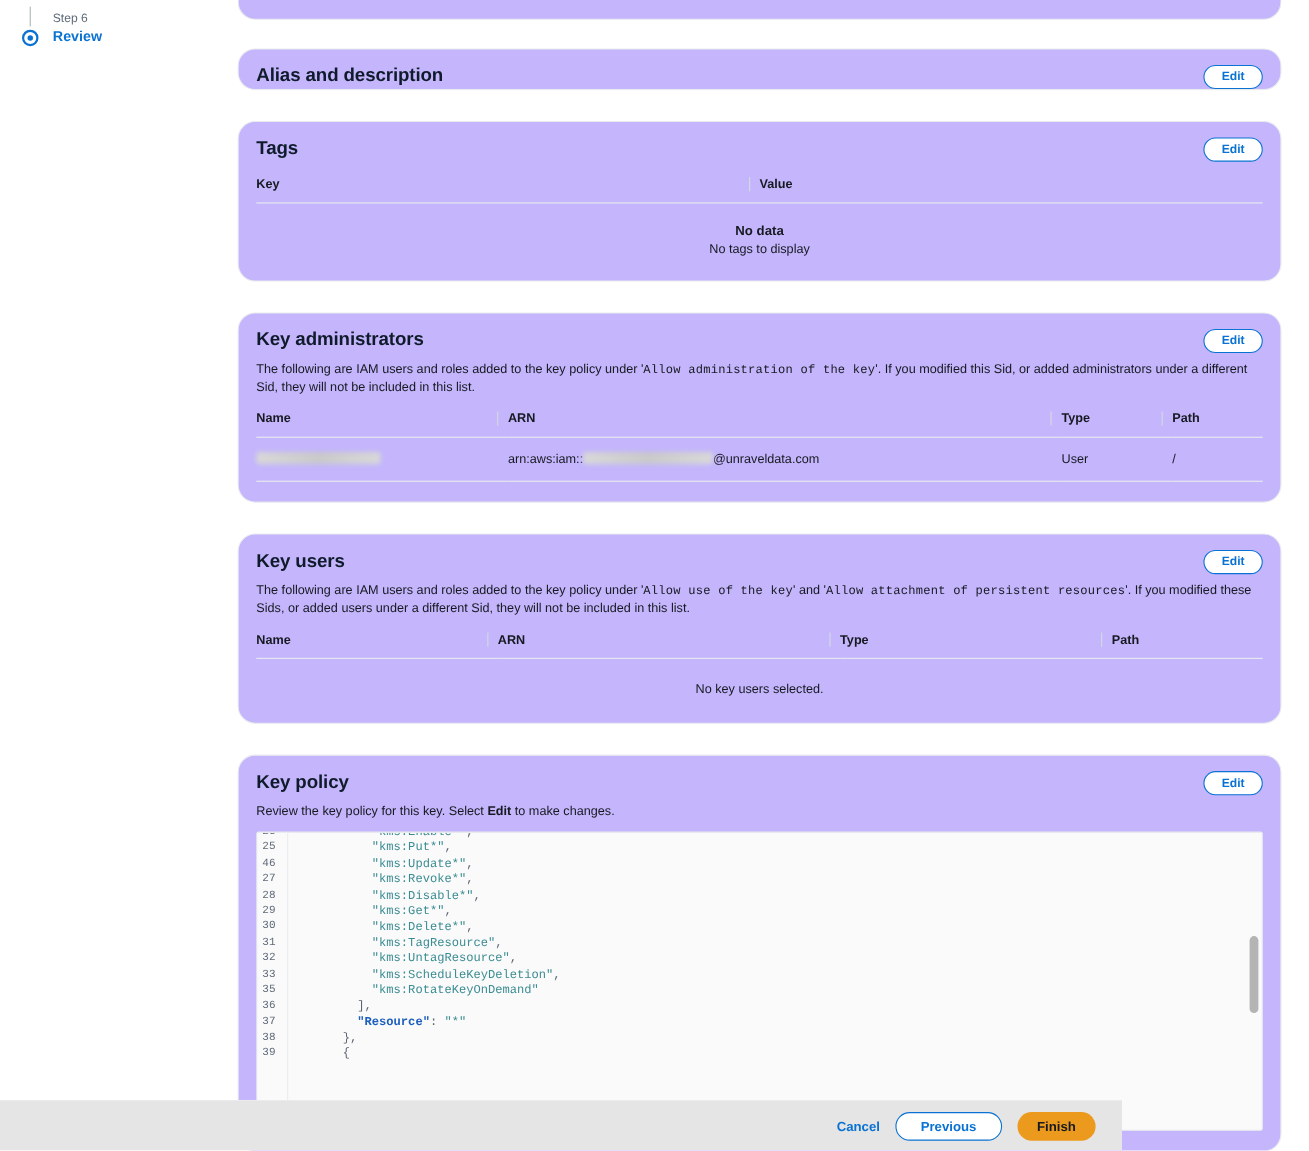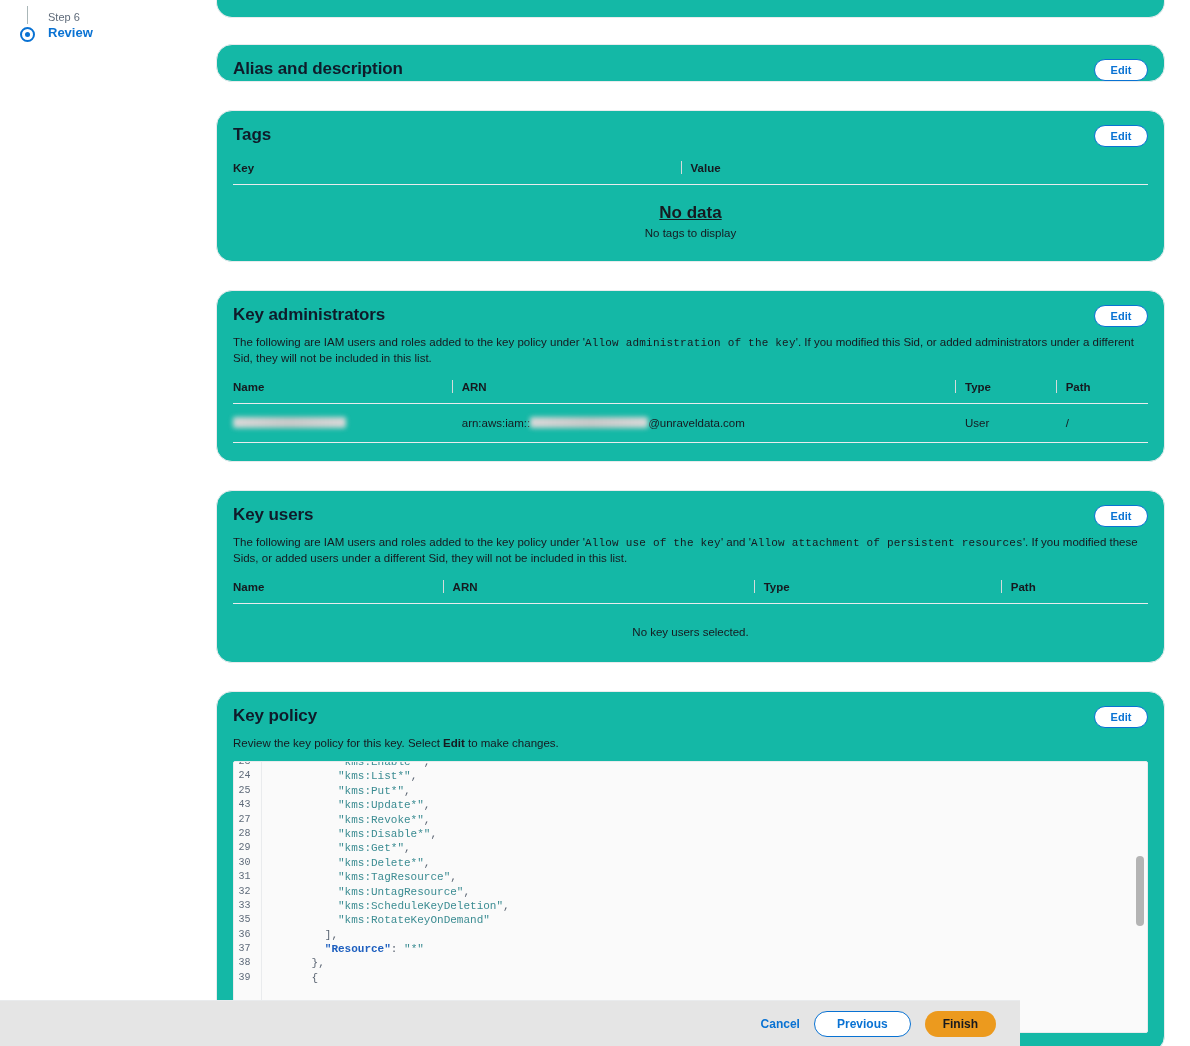--- a/index.html
+++ b/index.html
@@ -20,21 +20,21 @@
   .wiz-title { font-size: 13px; font-weight: bold; color: #0972d3; line-height: 18px; }
   .wiz-radio { position: absolute; left: 2px; top: 17px; width: 15px; height: 15px;
                border-radius: 50%; border: 2px solid #0972d3; background: #fff; }
   .wiz-radio::after { content: ""; position: absolute; left: 3px; top: 3px; width: 5px; height: 5px;
                border-radius: 50%; background: #0972d3; }
 
   
   .content { position: absolute; left: 216px; top: 0; width: 949px; }
 
   .card {
-    background: #14b8a6; border: 1px solid #e9ebed; border-radius: 16px;
+    background: #c4b5fd; border: 1px solid #e9ebed; border-radius: 16px;
     margin-bottom: 28px; padding: 0;
   }
   .card.partial { height: 20px; border-bottom: 1px solid #e9ebed; border-radius: 0 0 16px 16px;
                   border-top: none; margin-top: -2px; margin-bottom: 26px; }
 
   .card-head { display: flex; align-items: flex-start; justify-content: space-between;
                padding: 14px 16px 0 16px; }
   .card-title { font-size: 17px; font-weight: bold; letter-spacing: -0.1px; color: #0f1b2a; }
   .card-body { padding: 0 16px 18px 16px; }
 
@@ -61,21 +61,21 @@
   table.tbl th {
     font-size: 11.5px; font-weight: bold; text-align: left; color: #16191f;
     padding: 3px 0 10px 0; border-bottom: 1px solid #e9ebed; position: relative;
   }
   table.tbl th + th::before {
     content: ""; position: absolute; left: -10px; top: 2px; width: 1px; height: 13px; background: #d5dbdb;
   }
   table.tbl td { font-size: 11.5px; color: #16191f; padding: 13px 0 13px 0;
                  border-bottom: 1px solid #e9ebed; vertical-align: middle; }
   .empty-wrap { text-align: center; padding: 18px 0 4px 0; }
-  .empty-title { font-size: 17px; font-weight: bold; color: #16191f; text-decoration: underline; }
+  .empty-title { font-size: 12px; font-weight: bold; color: #16191f; }
   .empty-sub { font-size: 11.5px; color: #16191f; margin-top: 4px; }
   .empty-single { text-align: center; font-size: 11.5px; color: #16191f; padding: 22px 0 6px 0; }
 
   .redact { display: inline-block; height: 11px; border-radius: 2px;
             background: linear-gradient(90deg,#d8d8d8,#c9c9c9,#d8d8d8);
             filter: blur(2.4px); vertical-align: -1px; }
 
   
   .editor {
     position: relative; margin-top: 10px; height: 272px;
@@ -220,29 +220,25 @@
       <div class="card-body">
         <p class="desc"><span>Review the key policy for this key. Select </span><b>Edit</b><span> to make changes.</span></p>
         <div class="editor">
           <div class="gutter"></div>
           <div class="code-scroll" id="code-scroll">
               <div class="code-line" style="margin-top: -7px;">
                 <span class="ln">23</span>
                 <span class="src"><span class="s">          "kms:Enable*"</span><span class="p">,</span></span>
               </div>
               <div class="code-line">
-                <span class="ln">24</span>
-                <span class="src"><span class="s">          "kms:List*"</span><span class="p">,</span></span>
-              </div>
-              <div class="code-line">
                 <span class="ln">25</span>
                 <span class="src"><span class="s">          "kms:Put*"</span><span class="p">,</span></span>
               </div>
               <div class="code-line">
-                <span class="ln">43</span>
+                <span class="ln">46</span>
                 <span class="src"><span class="s">          "kms:Update*"</span><span class="p">,</span></span>
               </div>
               <div class="code-line">
                 <span class="ln">27</span>
                 <span class="src"><span class="s">          "kms:Revoke*"</span><span class="p">,</span></span>
               </div>
               <div class="code-line">
                 <span class="ln">28</span>
                 <span class="src"><span class="s">          "kms:Disable*"</span><span class="p">,</span></span>
               </div>

